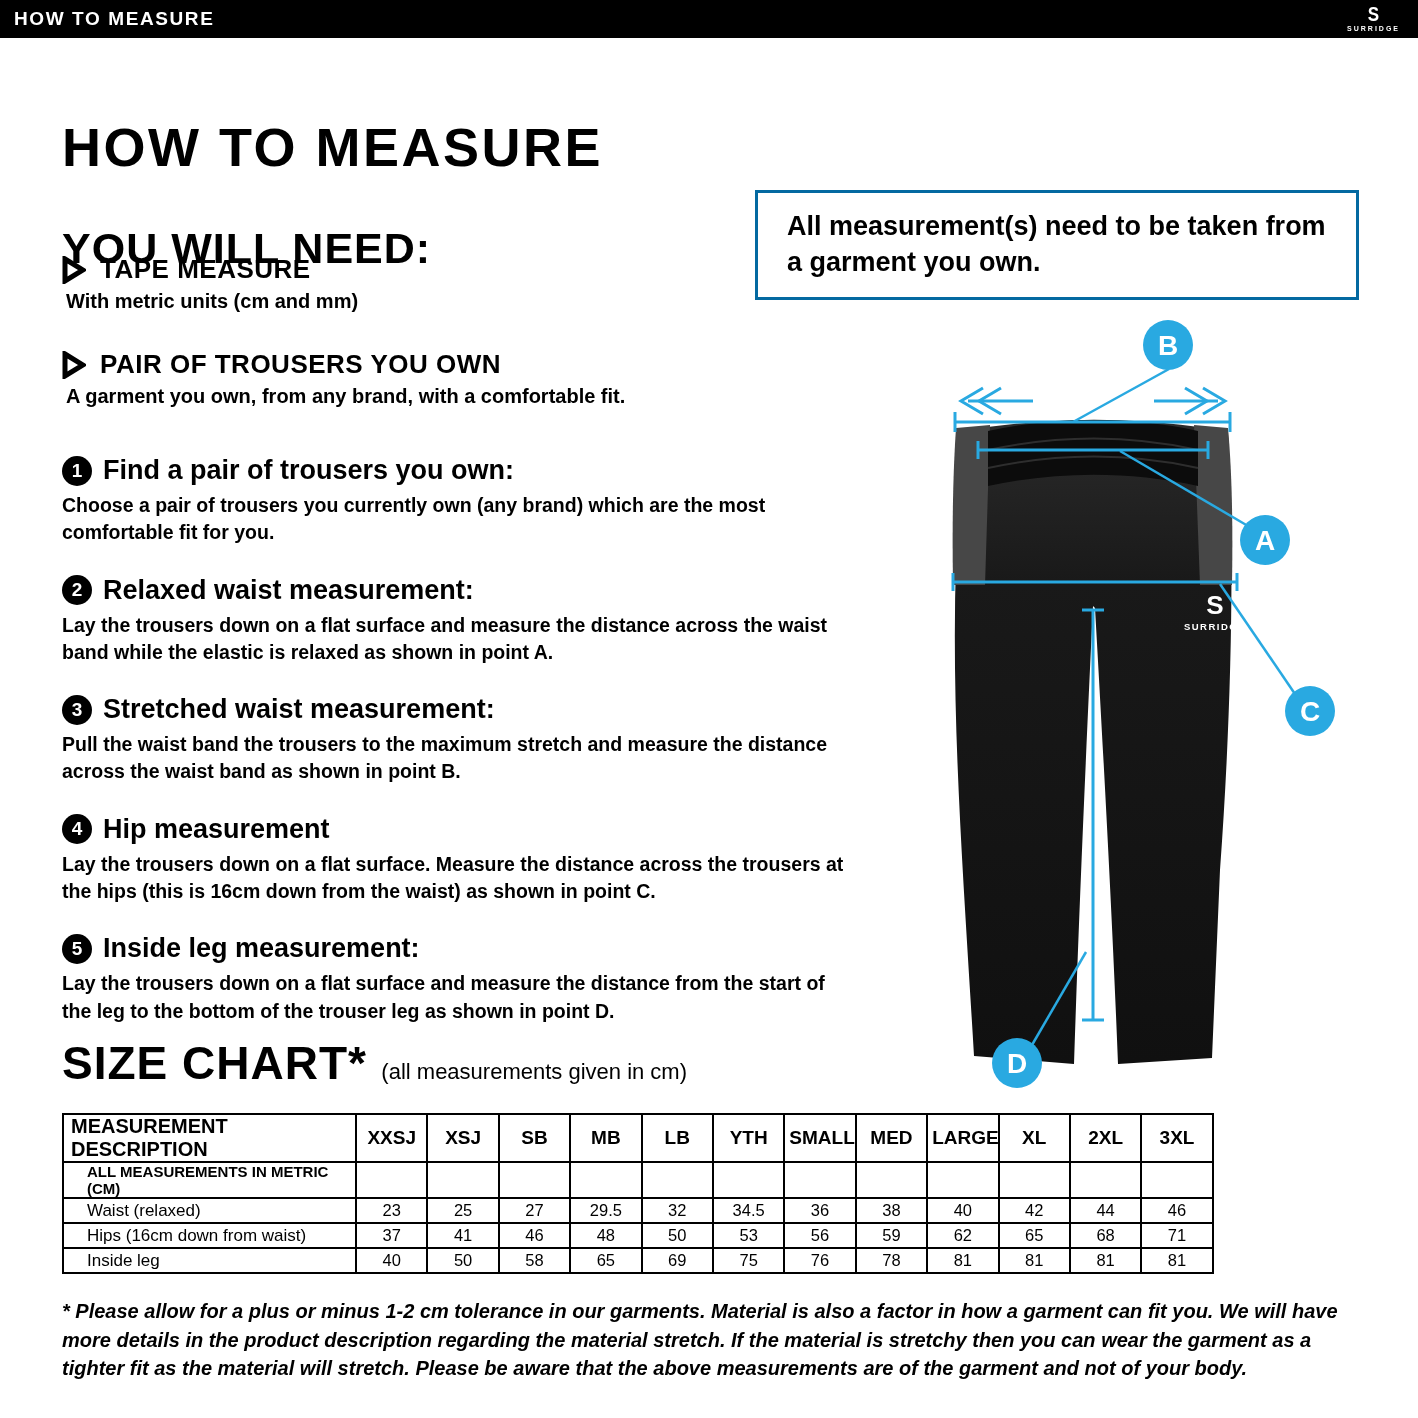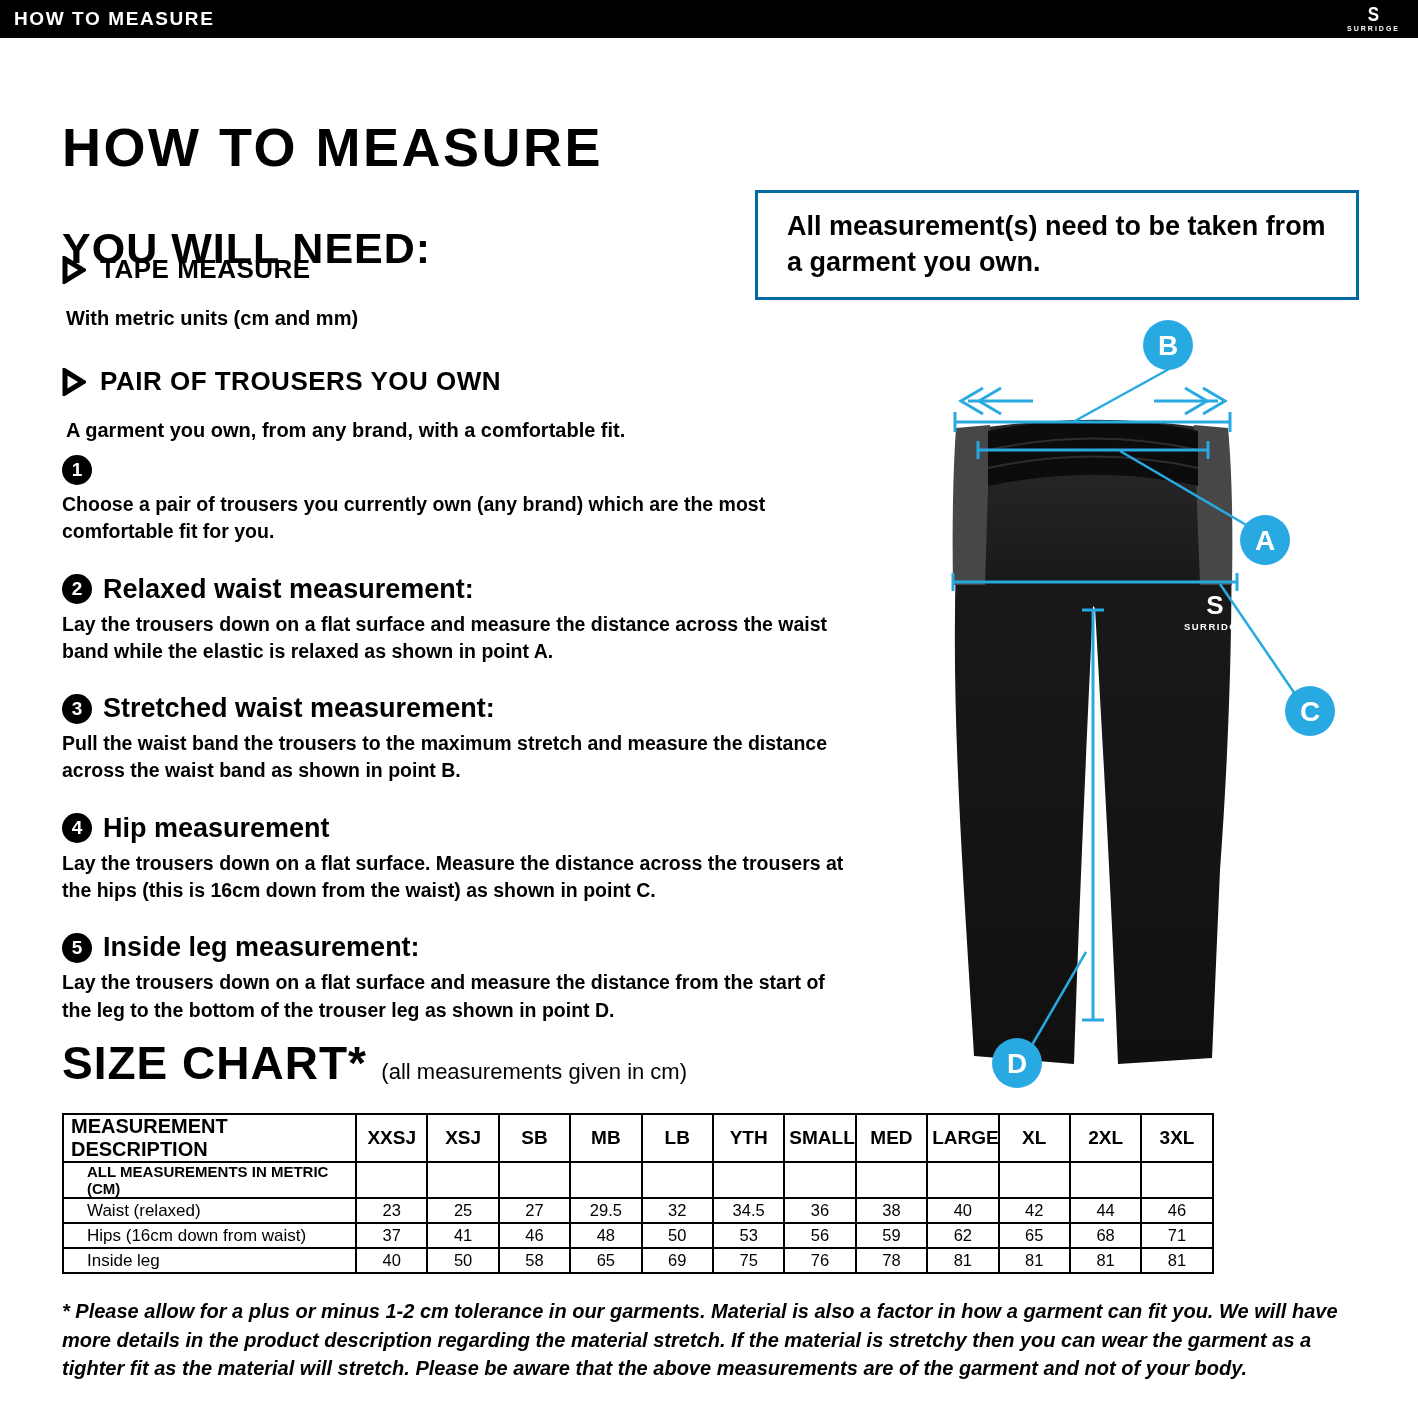--- a/index.html
+++ b/index.html
@@ -25,21 +25,21 @@
     letter-spacing:2.5px; line-height:1;
   }
   .ywn-heading {
     position:absolute; left:62px; top:188px; font-size:43px; font-weight:bold; letter-spacing:1px;
   }
   .needs { position:absolute; left:62px; top:254px; width:680px; }
   .need-item { margin-bottom:36px; }
   .need-head { display:flex; align-items:center; gap:14px; }
   .tri-icon { flex:0 0 auto; }
   .need-label { font-size:26px; font-weight:bold; letter-spacing:.5px;text-align:right; }
-  .need-desc { font-size:20px; font-weight:bold; margin-top:22px; margin-left:4px; }
+  .need-desc { font-size:20px; font-weight:bold; margin-top:5px; margin-left:4px; }
 
   
   .note-box {
     position:absolute; left:755px; top:190px; width:604px; height:110px;
     border:3px solid #0369a1; box-sizing:border-box; padding:15px 29px;
     font-size:27px; font-weight:bold; line-height:1.35;
   }
 
   
   .steps { position:absolute; left:62px; top:455px; width:782px; }
@@ -113,20 +113,21 @@
     <div class="need-desc">A garment you own, from any brand, with a comfortable fit.</div>
   </div>
 </div>
 
 <div class="note-box">All measurement(s) need to be taken from a garment you own.</div>
 
 <div class="steps">
   <div class="step">
     <div class="step-head">
       <span class="step-num">1</span>
+      <span class="step-heading">Find a pair of trousers you own:</span>
     </div>
     <div class="step-body">Choose a pair of trousers you currently own (any brand) which are the most comfortable fit for you.</div>
   </div>
   <div class="step">
     <div class="step-head">
       <span class="step-num">2</span>
       <span class="step-heading">Relaxed waist measurement:</span>
     </div>
     <div class="step-body">Lay the trousers down on a flat surface and measure the distance across the waist band while the elastic is relaxed as shown in point A.</div>
   </div>

